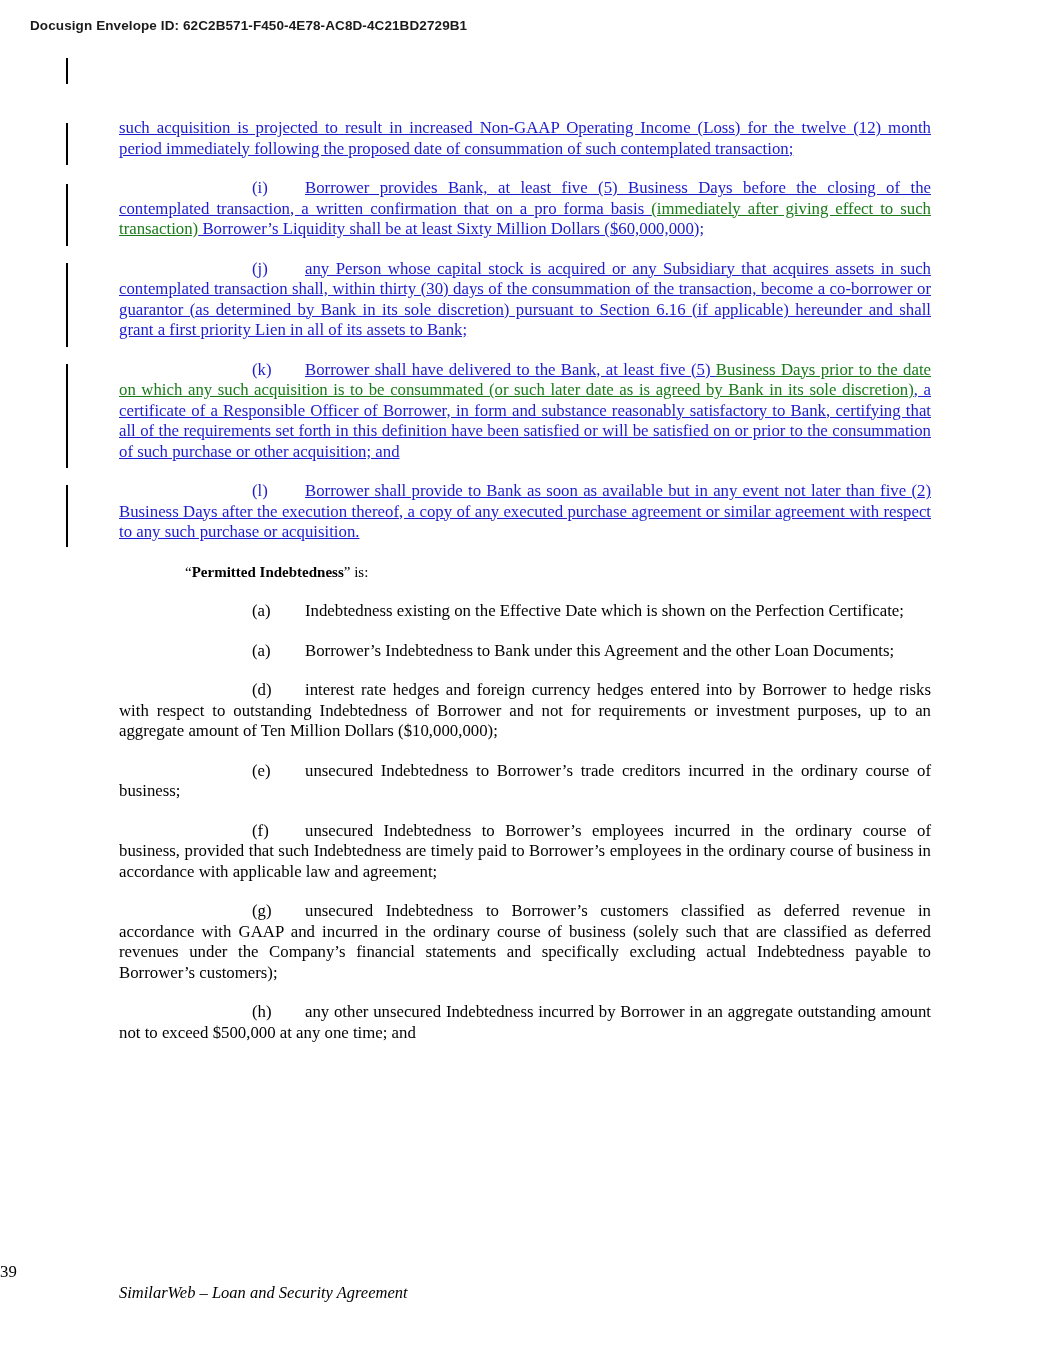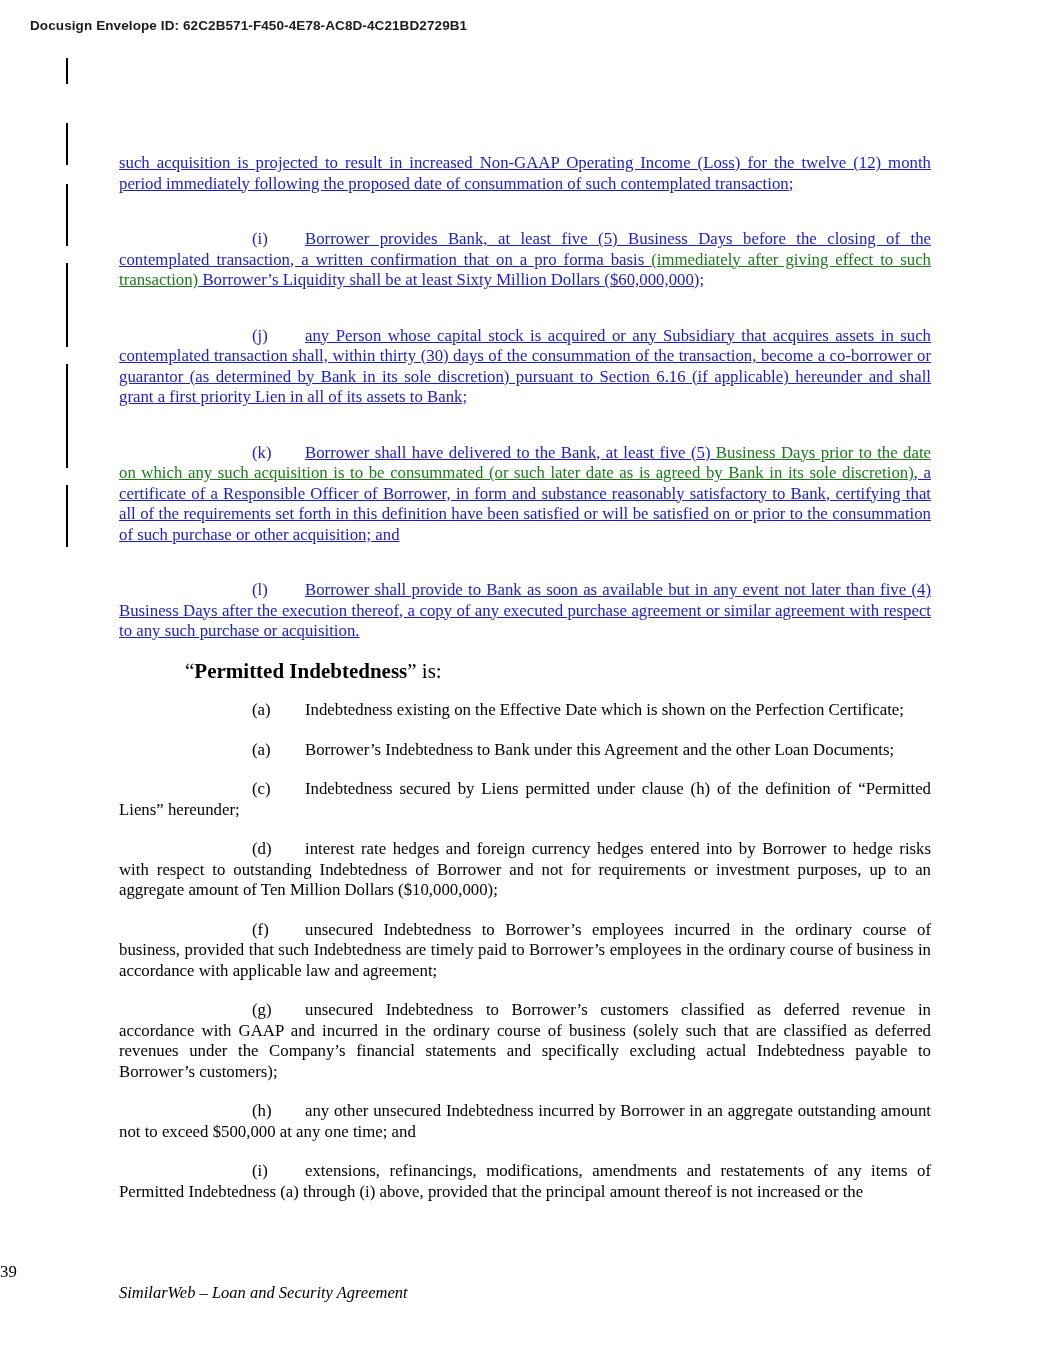--- a/index.html
+++ b/index.html
@@ -39,37 +39,36 @@
   p {
     margin: 0 0 19px 0;
     font-size: 16.8px;
     line-height: 20.5px;
     text-align: justify;
     text-justify: inter-word;
   }
   p.revised {
     color: #1c1ccc;
     text-decoration: underline;
-    margin-top: 35px;
   }
   .grn {
     color: #1a7a1a;
     text-decoration: underline;
   }
   .lead {
     display: inline-block;
     width: 133px;
   }
   .lead-label {
     display: inline-block;
     width: 53px;
   }
   .quote-head {
     margin: 8px 0 19px 0;
-    font-size: 21px;
+    font-size: 15px;
     line-height: 20.5px;
     text-indent: 66px;
   }
   .quote-head b { font-weight: bold; }
 
   
   .changebar {
     position: absolute;
     left: 66px;
     width: 2px;
@@ -115,59 +114,56 @@
 
     <p class="revised">
       <span class="lead"></span><span class="lead-label">(j)</span><span>any Person whose capital stock is acquired or any Subsidiary that acquires assets in such contemplated transaction shall, within thirty (30) days of the consummation of the transaction, become a co-borrower or guarantor (as determined by Bank in its sole discretion) pursuant to Section 6.16 (if applicable) hereunder and shall grant a first priority Lien in all of its assets to Bank;</span>
     </p>
 
     <p class="revised">
       <span class="lead"></span><span class="lead-label">(k)</span><span>Borrower shall have delivered to the Bank, at least five (5) </span><span class="grn">Business Days prior to the date on which any such acquisition is to be consummated (or such later date as is agreed by Bank in its sole discretion)</span><span>, a certificate of a Responsible Officer of Borrower, in form and substance reasonably satisfactory to Bank, certifying that all of the requirements set forth in this definition have been satisfied or will be satisfied on or prior to the consummation of such purchase or other acquisition; and</span>
     </p>
 
     <p class="revised">
-      <span class="lead"></span><span class="lead-label">(l)</span><span>Borrower shall provide to Bank as soon as available but in any event not later than five (4) Business Days after the execution thereof, a copy of any executed purchase agreement or similar agreement with respect to any such purchase or acquisition.</span>
+      <span class="lead"></span><span class="lead-label">(l)</span><span>Borrower shall provide to Bank as soon as available but in any event not later than five (2) Business Days after the execution thereof, a copy of any executed purchase agreement or similar agreement with respect to any such purchase or acquisition.</span>
     </p>
 
     <div class="quote-head">
       <span>“</span><b>Permitted Indebtedness</b><span>” is:</span>
     </div>
 
     <p>
       <span class="lead"></span><span class="lead-label">(a)</span><span>Indebtedness existing on the Effective Date which is shown on the Perfection Certificate;</span>
     </p>
 
     <p>
       <span class="lead"></span><span class="lead-label">(a)</span><span>Borrower’s Indebtedness to Bank under this Agreement and the other Loan Documents;</span>
     </p>
 
 
-    <p>
-      <span class="lead"></span><span class="lead-label">(c)</span><span>Indebtedness secured by Liens permitted under clause (h) of the definition of “Permitted Liens” hereunder;</span>
-    </p>
 
     <p>
       <span class="lead"></span><span class="lead-label">(d)</span><span>interest rate hedges and foreign currency hedges entered into by Borrower to hedge risks with respect to outstanding Indebtedness of Borrower and not for requirements or investment purposes, up to an aggregate amount of Ten Million Dollars ($10,000,000);</span>
     </p>
 
+    <p>
+      <span class="lead"></span><span class="lead-label">(e)</span><span>unsecured Indebtedness to Borrower’s trade creditors incurred in the ordinary course of business;</span>
+    </p>
 
     <p>
       <span class="lead"></span><span class="lead-label">(f)</span><span>unsecured Indebtedness to Borrower’s employees incurred in the ordinary course of business, provided that such Indebtedness are timely paid to Borrower’s employees in the ordinary course of business in accordance with applicable law and agreement;</span>
     </p>
 
     <p>
       <span class="lead"></span><span class="lead-label">(g)</span><span>unsecured Indebtedness to Borrower’s customers classified as deferred revenue in accordance with GAAP and incurred in the ordinary course of business (solely such that are classified as deferred revenues under the Company’s financial statements and specifically excluding actual Indebtedness payable to Borrower’s customers);</span>
     </p>
 
     <p>
       <span class="lead"></span><span class="lead-label">(h)</span><span>any other unsecured Indebtedness incurred by Borrower in an aggregate outstanding amount not to exceed $500,000 at any one time; and</span>
     </p>
 
-    <p>
-      <span class="lead"></span><span class="lead-label">(i)</span><span>extensions, refinancings, modifications, amendments and restatements of any items of Permitted Indebtedness (a) through (i) above, provided that the principal amount thereof is not increased or the</span>
-    </p>
 
   </div>
 
   <div class="footer-page">39</div>
   <div class="footer-title">SimilarWeb – Loan and Security Agreement</div>
 
 </div>
 
 </body></html>

